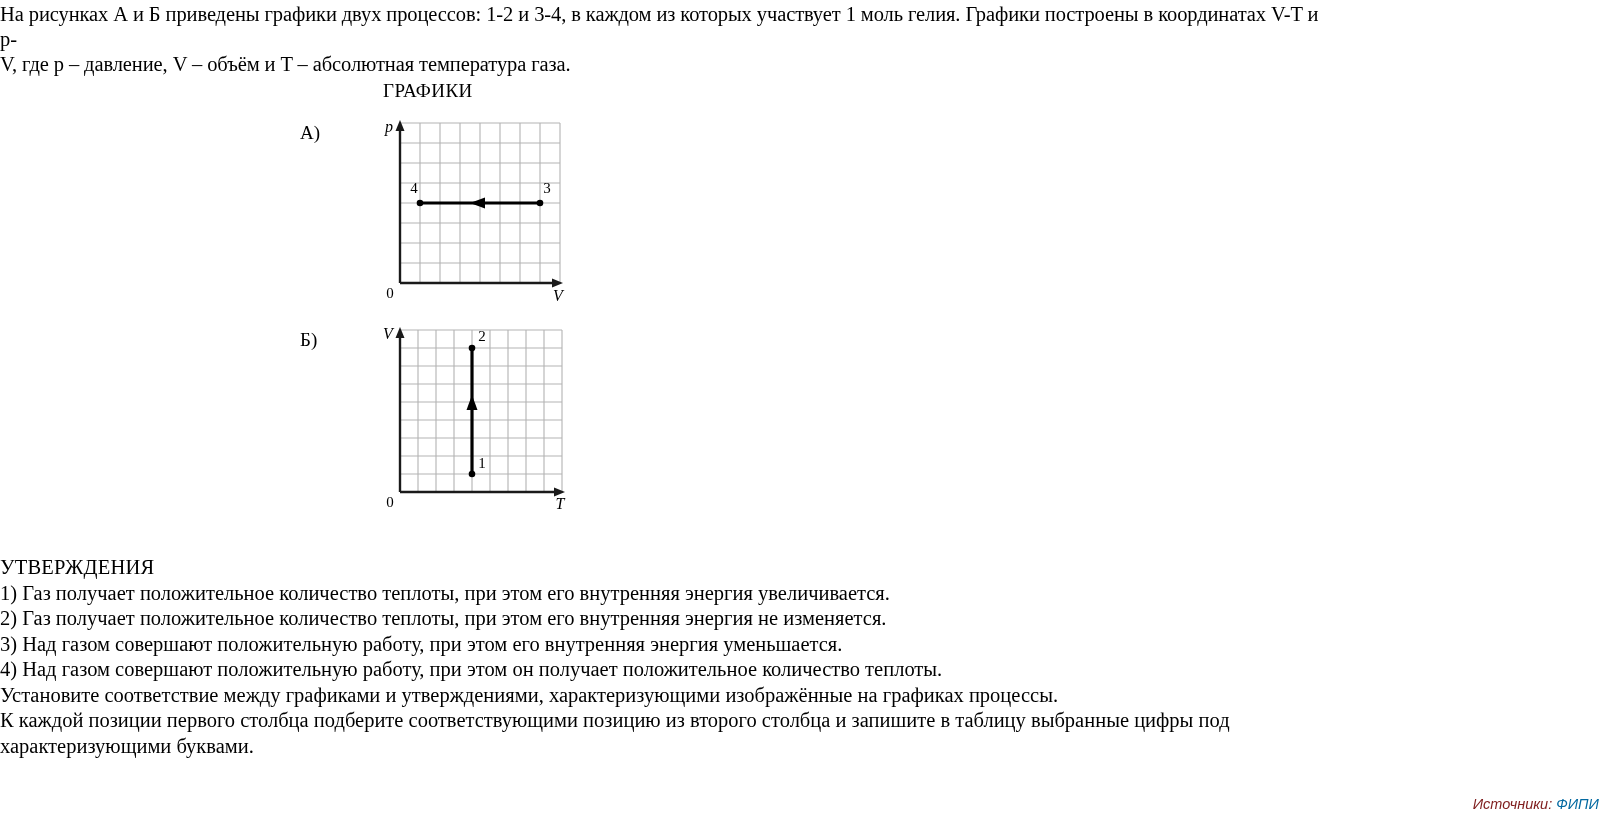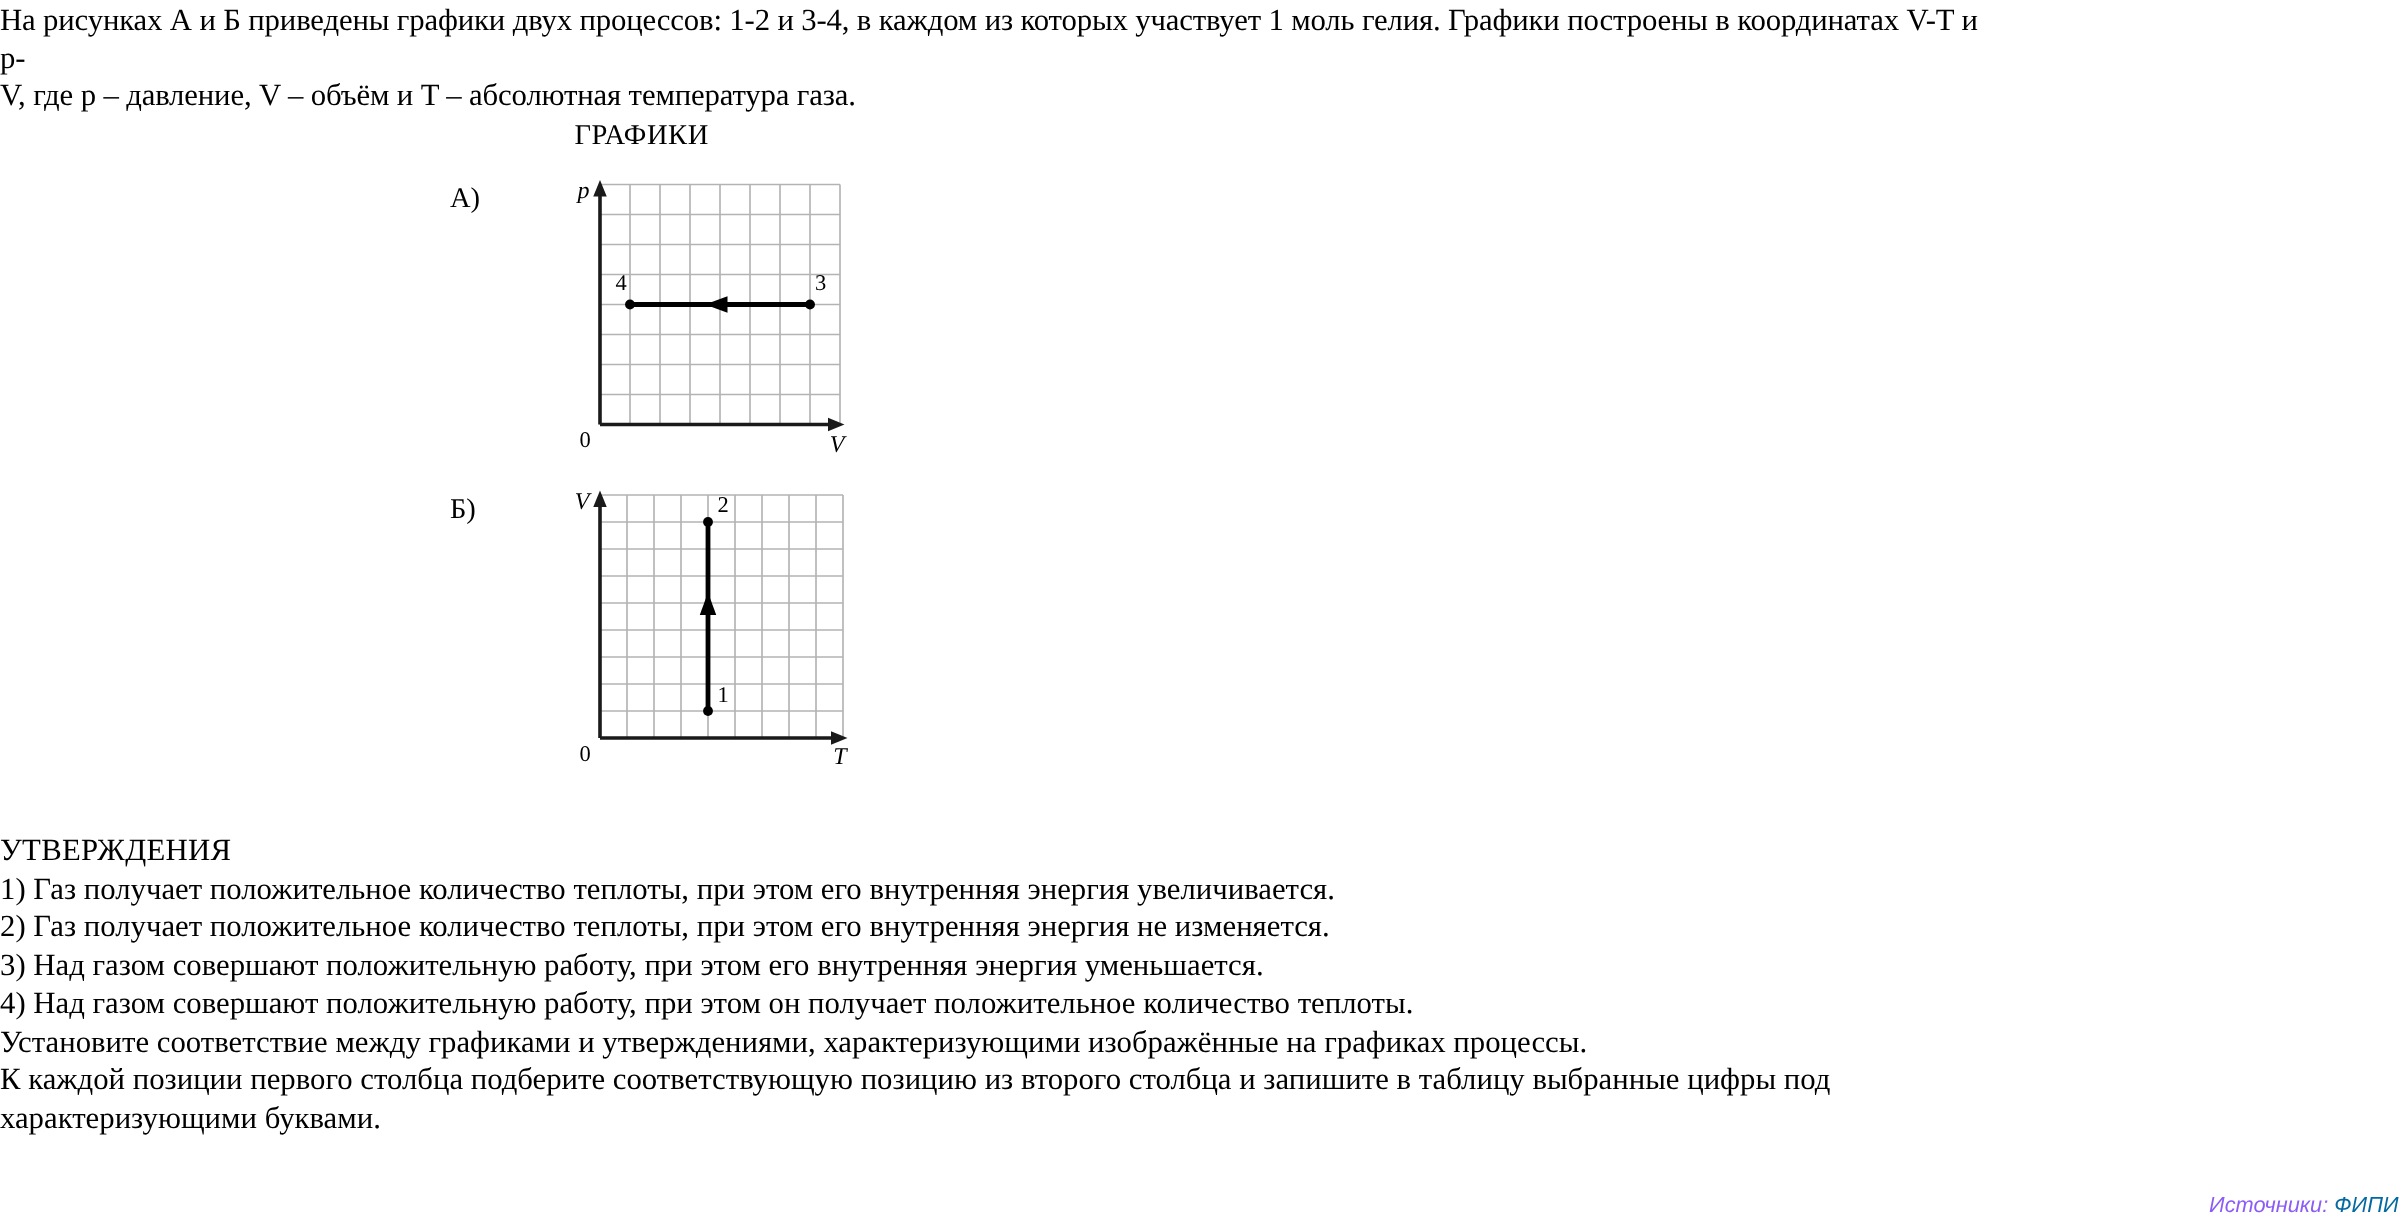--- a/index.html
+++ b/index.html
@@ -62,21 +62,21 @@
 
   .source {
     position: absolute;
     right: 2px;
     bottom: 2px;
     font-family: "Liberation Sans", "DejaVu Sans", sans-serif;
     font-style: italic;
     font-size: 14.5px;
     color: #444444;
   }
-  .source .src-label { color: #8b5cf6; text-align: right; }
+  .source .src-label { color: #7f1d1d; text-align: right; }
   .source .src-value { color: #0369a1; }
 </style>
 </head>
 <body>
 
 <div class="intro">
   <div>На рисунках А и Б приведены графики двух процессов: 1-2 и 3-4, в каждом из которых участвует 1 моль гелия. Графики построены в координатах V-T и p-</div>
   <div>V, где p – давление, V – объём и T – абсолютная температура газа.</div>
 </div>
 
@@ -178,20 +178,20 @@
   </svg>
 </div>
 
 <div class="statements">
   <div class="hdr">УТВЕРЖДЕНИЯ</div>
   <div>1) Газ получает положительное количество теплоты, при этом его внутренняя энергия увеличивается.</div>
   <div>2) Газ получает положительное количество теплоты, при этом его внутренняя энергия не изменяется.</div>
   <div>3) Над газом совершают положительную работу, при этом его внутренняя энергия уменьшается.</div>
   <div>4) Над газом совершают положительную работу, при этом он получает положительное количество теплоты.</div>
   <div>Установите соответствие между графиками и утверждениями, характеризующими изображённые на графиках процессы.</div>
-  <div>К каждой позиции первого столбца подберите соответствующую позицию из второго столбца и запишите в таблицу выбранные цифры под</div>
+  <div>К каждой позиции первого столбца подберите соответствующими позицию из второго столбца и запишите в таблицу выбранные цифры под</div>
   <div>характеризующими буквами.</div>
 </div>
 
 <div class="source">
   <span class="src-label">Источники:</span>
   <span class="src-value">ФИПИ</span>
 </div>
 
 </body></html>

